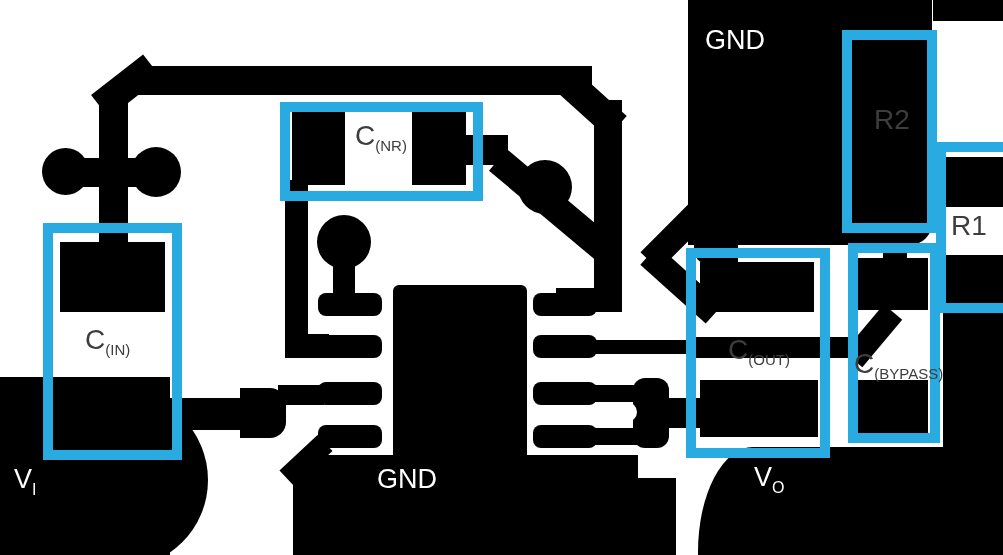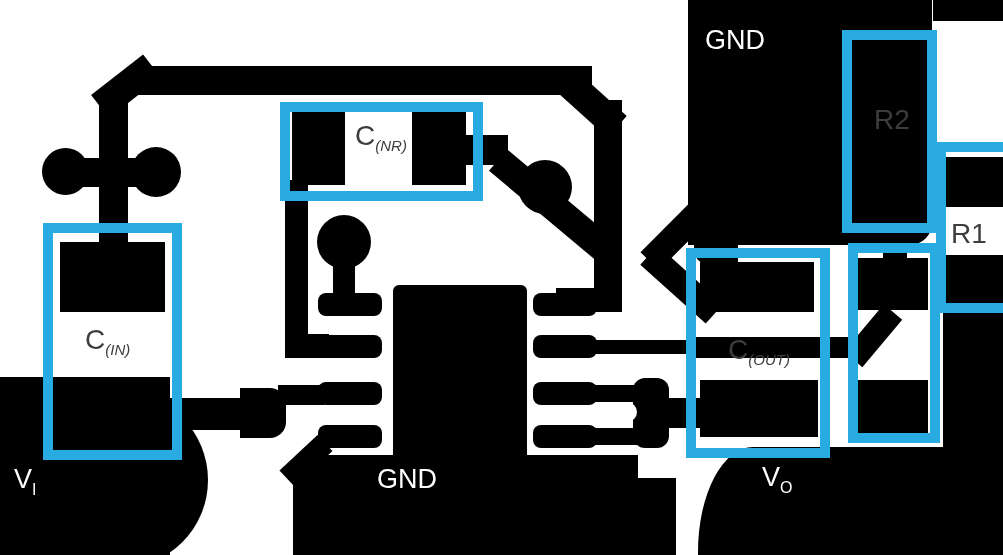--- a/index.html
+++ b/index.html
@@ -19,21 +19,21 @@
   .hl{
     position:absolute;z-index:3;
     border:10px solid var(--hl,#29abe2);
     box-sizing:border-box;
     background:transparent;
   }
   
   .lbl{position:absolute;z-index:4;line-height:1;white-space:nowrap;}
   .lbl-dark{color:var(--lbl-dark,#3d3d3d);font-size:28px;}
   .lbl-light{color:var(--lbl-light,#fff);font-size:27px;}
-  .sub{font-size:15px;vertical-align:-6px;letter-spacing:0;font-style:italic;}
+  .sub{font-size:15px;vertical-align:-6px;letter-spacing:0;}
   .subv{font-size:16px;vertical-align:-7px;}
 </style>
 </head>
 <body>
 
 <div id="board">
 
   <div class="cu" style="left:130px;top:66px;width:462px;height:29px;"></div>
   <div class="cu diag" style="left:100px;top:92px;width:66px;height:29px;transform:rotate(-38deg);"></div>
   <div class="cu" style="left:99px;top:98px;width:29px;height:148px;"></div>
@@ -116,35 +116,38 @@
   <div class="hl" style="left:848px;top:243px;width:92px;height:200px;"></div>
   <div class="hl" style="left:842px;top:30px;width:95px;height:203px;"></div>
   <div class="hl" style="left:936px;top:142px;width:100px;height:171px;"></div>
 
   <div class="lbl lbl-light" style="left:705px;top:27px;">
     <span>GND</span>
   </div>
   <div class="lbl lbl-dark" style="left:874px;top:106px;">
     <span>R2</span>
   </div>
-  <div class="lbl lbl-dark" style="left:951px;top:220px;">
+  <div class="lbl lbl-dark" style="left:951px;top:212px;">
     <span>R1</span>
   </div>
   <div class="lbl lbl-dark" style="left:355px;top:122px;">
     <span>C</span><span class="sub">(NR)</span>
   </div>
   <div class="lbl lbl-dark" style="left:85px;top:326px;">
     <span>C</span><span class="sub">(IN)</span>
   </div>
   <div class="lbl lbl-dark" style="left:728px;top:336px;">
     <span>C</span><span class="sub">(OUT)</span>
   </div>
+  <div class="lbl lbl-dark" style="left:854px;top:350px;">
+    <span>C</span><span class="sub">(BYPASS)</span>
+  </div>
   <div class="lbl lbl-light" style="left:377px;top:466px;">
     <span>GND</span>
   </div>
   <div class="lbl lbl-light" style="left:14px;top:466px;">
     <span>V</span><span class="subv">I</span>
   </div>
-  <div class="lbl lbl-light" style="left:754px;top:464px;margin-left:8px;">
+  <div class="lbl lbl-light" style="left:754px;top:464px;">
     <span>V</span><span class="subv">O</span>
   </div>
 
 </div>
 
 </body></html>

